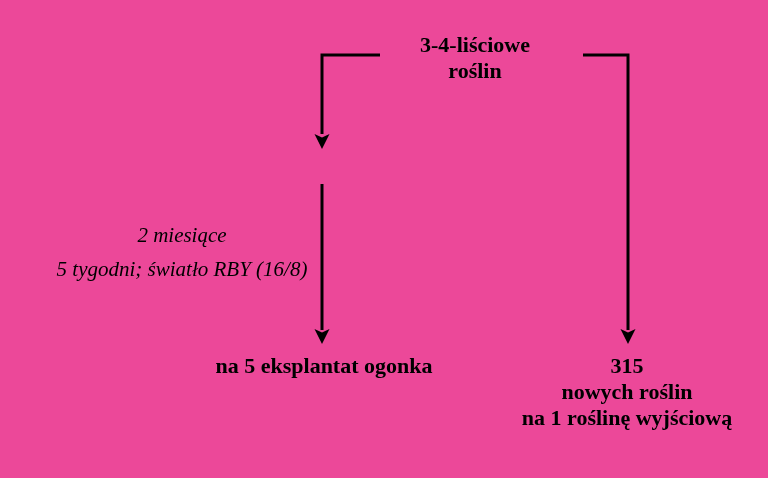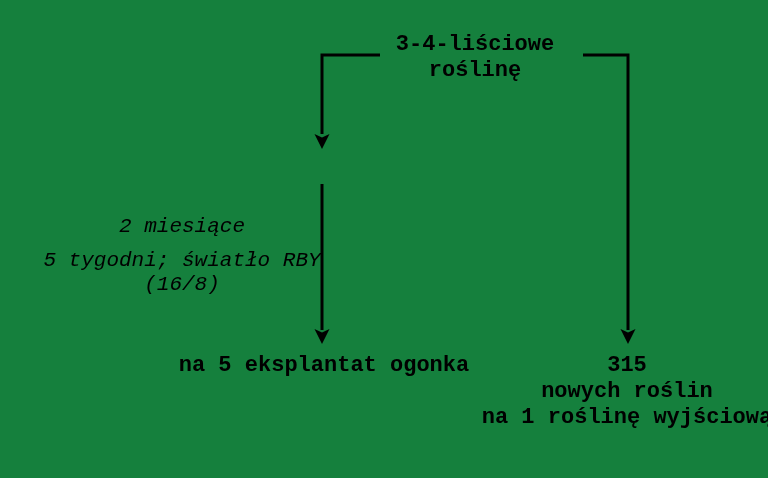--- a/index.html
+++ b/index.html
@@ -4,38 +4,38 @@
 <style>
   html, body {
     margin: 0;
     padding: 0;
     background: #ffffff;
   }
   .canvas {
     position: relative;
     width: 768px;
     height: 478px;
-    background: #15803d;
-    font-family: Liberation Mono, monospace;
+    background: #ec4899;
+    font-family: Liberation Serif, serif;
     color: #000000;
     overflow: hidden;
   }
   .abs { position: absolute; }
   .txt-center { text-align: center; }
   .node-bold {
     font-weight: bold;
     font-size: 22px;
     line-height: 26px;
   }
   .cond-italic {
     font-style: italic;
     font-size: 21px;
     line-height: 24px;
   }
-  .cond-gap { margin-bottom: 10px; }
+  .cond-gap { margin-bottom: 10px; margin-top: 8px; }
   #connectors {
     position: absolute;
     left: 0;
     top: 0;
     width: 768px;
     height: 478px;
   }
   #connectors path {
     fill: none;
     stroke: #000000;
@@ -72,21 +72,21 @@
     </g>
 
     <g>
       <path d="M 583 55 L 628 55 L 628 330"></path>
       <polygon points="628,344 620.5,329 628,332.5 635.5,329"></polygon>
     </g>
   </svg>
 
   <div class="abs txt-center node-bold pos-title">
     <div>3-4-liściowe</div>
-    <div>roślinę</div>
+    <div>roślin</div>
   </div>
 
 
   <div class="abs txt-center cond-italic pos-cond-left">
     <div class="cond-gap">2 miesiące</div>
     <div>5 tygodni; światło RBY (16/8)</div>
   </div>
 
 
   <div class="abs txt-center node-bold pos-result-left">

